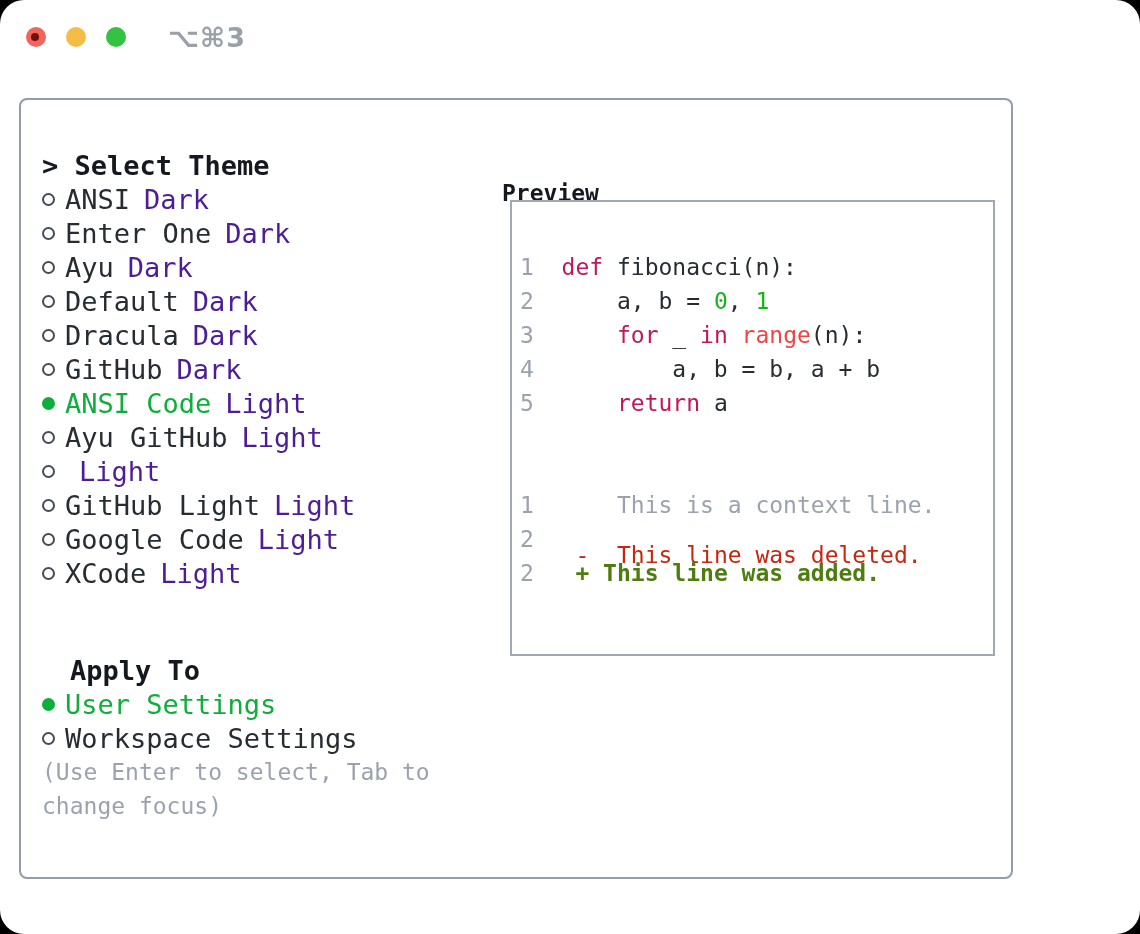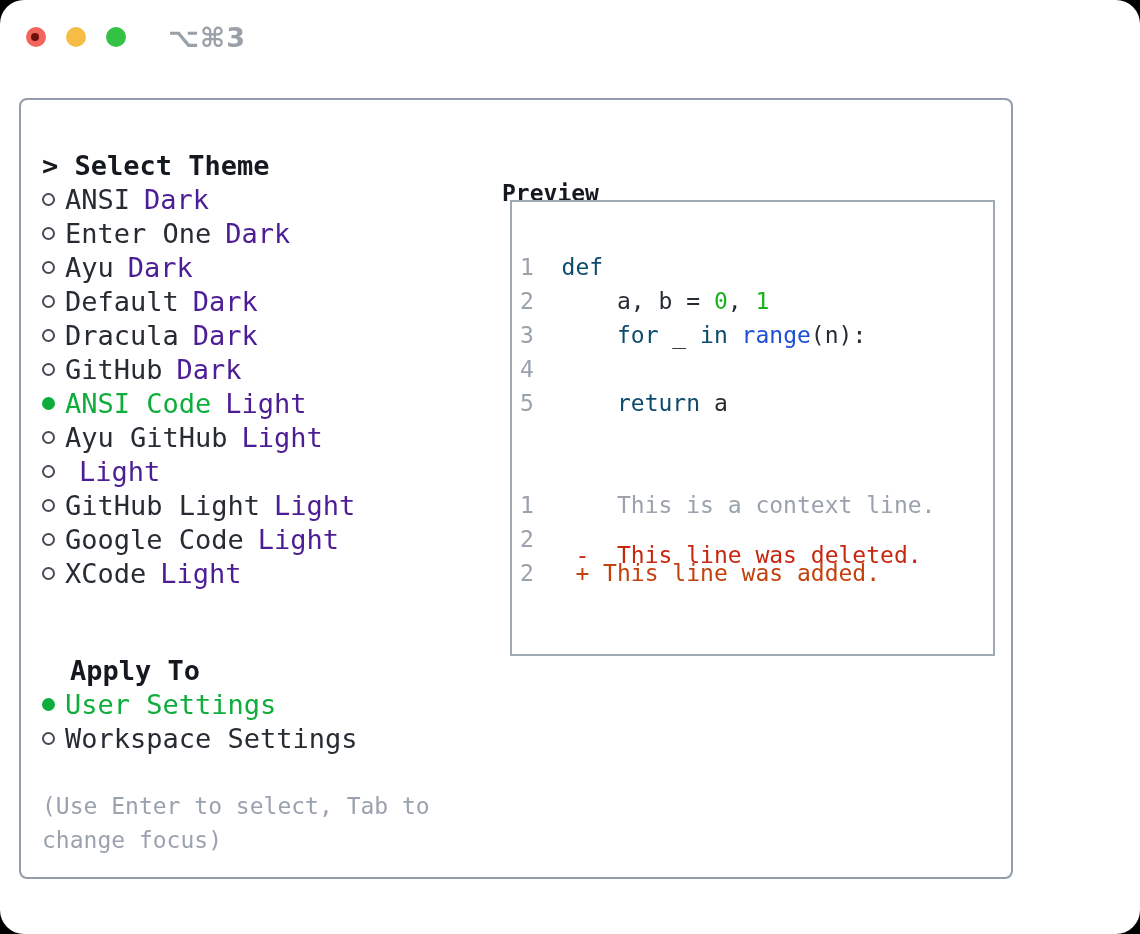--- a/index.html
+++ b/index.html
@@ -36,45 +36,44 @@
   .hdr.indent{padding-left:28px;margin-top:29px;}
   .bullet{
     flex:0 0 auto;width:13px;height:13px;border-radius:50%;
     border:2.5px solid #454c56;margin-right:10px;box-sizing:border-box;
   }
   .bullet.on{border-color:#0fad3c;background:#0fad3c;}
   .t-name{color:#272c33;}
   .t-name.sel{color:#0fad3c;}
   .t-variant{color:#4c1d95;margin-left:14px;}
   .help{
-    margin-top:34px;
     font-size:23px;line-height:34px;color:#9aa2ae;white-space:pre-line;
   }
   
   .preview-label{
     position:absolute;left:481px;top:36px;height:34px;display:flex;align-items:center;
     font-size:23px;font-weight:700;color:#14181f;margin-top:40px;
   }
   .preview-box{
     position:absolute;left:489px;top:100px;
     width:473px;height:404px;
     border:2px solid #a0a8b2;
     background:#fff;
     padding:48px 0 0 8px;box-sizing:content-box;
     overflow:hidden;
   }
   .pline{height:34px;font-size:23px;white-space:pre;display:flex;align-items:center;}
   .tk-ln{color:#9aa2ae;}
   .tk-plain{color:#272c33;}
-  .tk-kw{color:#0c4a6e;}
+  .tk-kw{color:#be185d;}
   .tk-lit{color:#17b31c;}
-  .tk-fn{color:#1d4ed8;}
+  .tk-fn{color:#ef4444;}
   .tk-ctx{color:#9aa2ae;}
   .tk-del{color:#c7260f;margin-top:32px;}
-  .tk-add{color:#c2410c;}
+  .tk-add{color:#4d7c0f;font-weight:bold;}
 </style>
 </head>
 <body>
 
 <div class="window">
 
   <span class="traffic red">
       <span class="dot"></span>
     </span>
   <span class="traffic yellow"></span>
@@ -106,24 +105,24 @@
           <div class="row"><span class="bullet"></span><span class="t-name">Workspace Settings</span></div>
         </div>
       <div class="help">(Use Enter to select, Tab to
 change focus)</div>
     </div>
 
     <div class="preview-label">Preview</div>
 
     <div class="preview-box">
       <div>
-          <div class="pline"><span class="tk-ln">1</span><span class="tk-plain">  </span><span class="tk-kw">def</span></div>
+          <div class="pline"><span class="tk-ln">1</span><span class="tk-plain">  </span><span class="tk-kw">def</span><span class="tk-plain"> fibonacci(n):</span></div>
           <div class="pline"><span class="tk-ln">2</span><span class="tk-plain">      a, b = </span><span class="tk-lit">0</span><span class="tk-plain">, </span><span class="tk-lit">1</span></div>
           <div class="pline"><span class="tk-ln">3</span><span class="tk-plain">      </span><span class="tk-kw">for</span><span class="tk-plain"> _ </span><span class="tk-kw">in</span><span class="tk-plain"> </span><span class="tk-fn">range</span><span class="tk-plain">(n):</span></div>
-          <div class="pline"><span class="tk-ln">4</span></div>
+          <div class="pline"><span class="tk-ln">4</span><span class="tk-plain">          a, b = b, a + b</span></div>
           <div class="pline"><span class="tk-ln">5</span><span class="tk-plain">      </span><span class="tk-kw">return</span><span class="tk-plain"> a</span></div>
           <div class="pline"></div>
           <div class="pline"></div>
           <div class="pline"><span class="tk-ln">1</span><span class="tk-ctx">      This is a context line.</span></div>
           <div class="pline"><span class="tk-ln">2</span><span class="tk-plain">   </span><span class="tk-del">-  This line was deleted.</span></div>
           <div class="pline"><span class="tk-ln">2</span><span class="tk-plain">   </span><span class="tk-add">+ This line was added.</span></div>
         </div>
     </div>
 
   </div>

